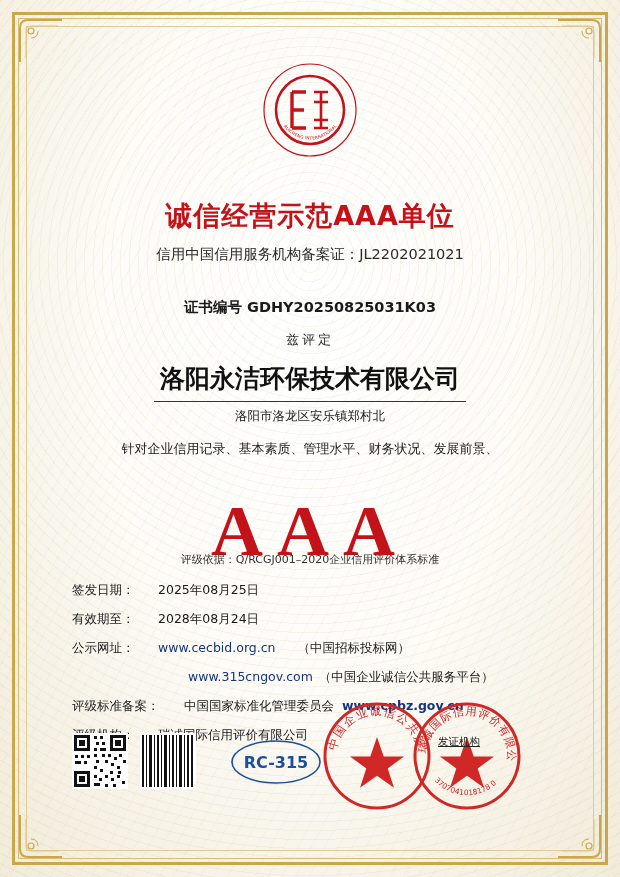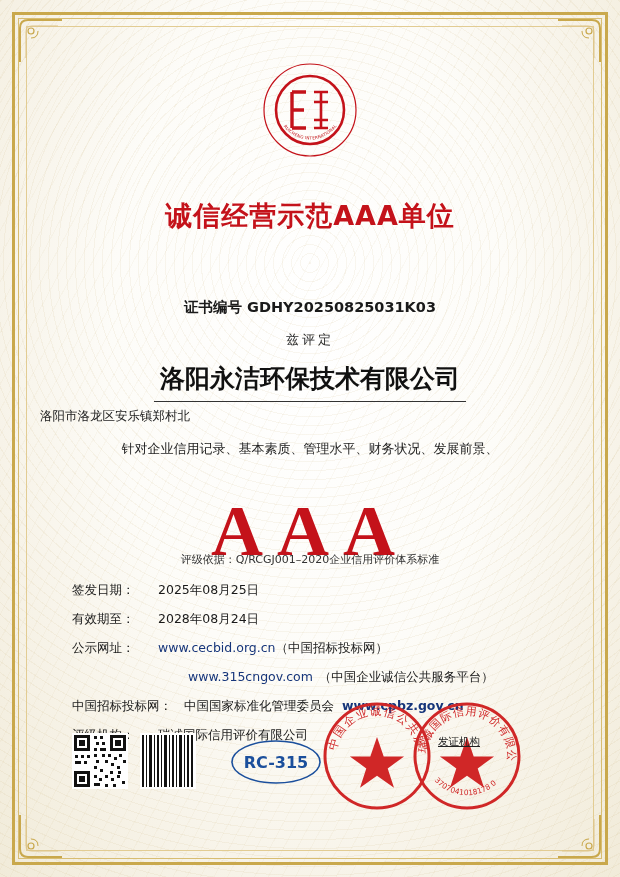--- a/index.html
+++ b/index.html
@@ -127,21 +127,21 @@
     color: #111;
     padding: 0 6px 6px 6px;
     border-bottom: 1.5px solid #333;
     font-family: "DejaVu Sans", "Liberation Sans", sans-serif;
     white-space: nowrap;
   }
   .address {
     position: absolute;
     top: 368px;
     left: 0; right: 0;
-    text-align: left;
+    text-align: center;
     font-size: 12.5px;
     color: #222;
     font-family: "DejaVu Sans", "Liberation Sans", sans-serif;
   }
   .body-text {
     position: absolute;
     top: 398px;
     left: 20px; right: 20px;
     text-align: center;
     font-size: 13px;
@@ -287,20 +287,21 @@
         <text font-size="7.5" fill="#c4121a" font-family="DejaVu Sans, sans-serif" letter-spacing="1.2">
           <textPath href="#arcTop" startOffset="14%">瑞诚国际信用评价</textPath>
         </text>
         <text font-size="4.2" fill="#c4121a" font-family="DejaVu Sans, sans-serif" letter-spacing="0.2">
           <textPath href="#arcBot" startOffset="4%">RUICHENG INTERNATIONAL CREDIT EVALUATION</textPath>
         </text>
       </svg>
     </div>
 
     <div class="main-title">诚信经营示范AAA单位</div>
+    <div class="subtitle">信用中国信用服务机构备案证：JL2202021021</div>
 
     <div class="cert-no">
       <span>证书编号</span>
       <span>GDHY20250825031K03</span>
     </div>
 
     <div class="hereby">兹评定</div>
 
     <div class="company">洛阳永洁环保技术有限公司</div>
 
@@ -318,29 +319,29 @@
         <span class="info-label">签发日期：</span>
         <span class="info-value">2025年08月25日</span>
       </div>
       <div class="info-row">
         <span class="info-label">有效期至：</span>
         <span class="info-value">2028年08月24日</span>
       </div>
       <div class="info-row">
         <span class="info-label">公示网址：</span>
         <span class="info-value link">www.cecbid.org.cn</span>
-        <span class="info-value" style="margin-left:0">（中国招标投标网）</span>
+        <span class="info-value" style="margin-left:22px">（中国招标投标网）</span>
       </div>
       <div class="info-row" style="margin-left:30px">
         <span class="info-label"></span>
         <span class="info-value link">www.315cngov.com</span>
         <span class="info-value" style="margin-left:6px">（中国企业诚信公共服务平台）</span>
       </div>
       <div class="info-row">
-        <span class="info-label" style="width:112px">中国招标投标网：</span>
+        <span class="info-label" style="width:112px">评级标准备案：</span>
         <span class="info-value">中国国家标准化管理委员会</span>
         <span class="info-value bold-blue" style="margin-left:8px">www.cpbz.gov.cn</span>
       </div>
       <div class="info-row">
         <span class="info-label">评级机构：</span>
         <span class="info-value">瑞诚国际信用评价有限公司</span>
       </div>
     </div>
 
     <div class="qr">

